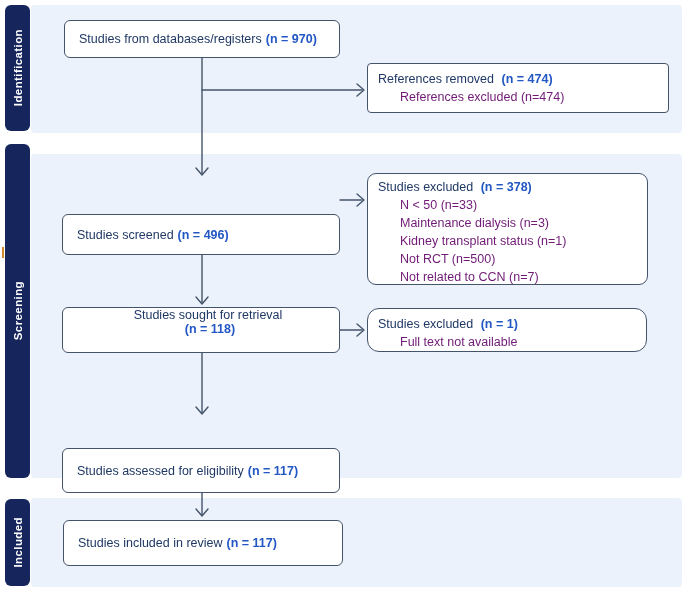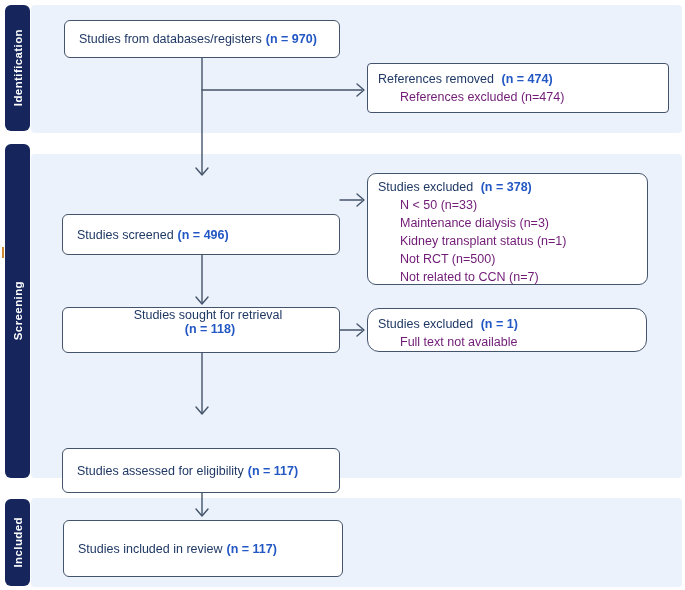--- a/index.html
+++ b/index.html
@@ -78,21 +78,21 @@
     display: flex;
     align-items: center;
     padding-left: 14px;
   }
   .box-side { border-radius: 5px; padding: 6px 8px 0 10px; line-height: 18px; }
 
   .box-databases { left: 64px;  top: 20px;  width: 276px; height: 38px; }
   .box-screened  { left: 62px;  top: 178px; width: 278px; height: 41px; margin-top: 36px; }
   .box-sought    { left: 62px;  top: 307px; width: 278px; height: 46px; flex-direction: column; }
   .box-assessed  { left: 62px;  top: 418px; width: 278px; height: 45px; margin-top: 30px; }
-  .box-included  { left: 63px;  top: 520px; width: 280px; height: 57px; border-radius: 6px; }
+  .box-included  { left: 63px;  top: 520px; width: 280px; height: 46px; border-radius: 6px; }
 
   .box-refs-removed { left: 367px; top: 63px;  width: 302px; height: 50px;  border-radius: 4px; }
   .box-excluded-378 { left: 367px; top: 173px; width: 281px; height: 112px; border-radius: 9px; padding-top: 4px; }
   .box-excluded-1   { left: 367px; top: 308px; width: 280px; height: 44px;  border-radius: 12px; }
 
   .count { color: #2257C4; font-weight: bold; margin-left: 4px; }
   .detail-line { color: #701a75; padding-left: 22px; }
 
   
   .stray-mark {

